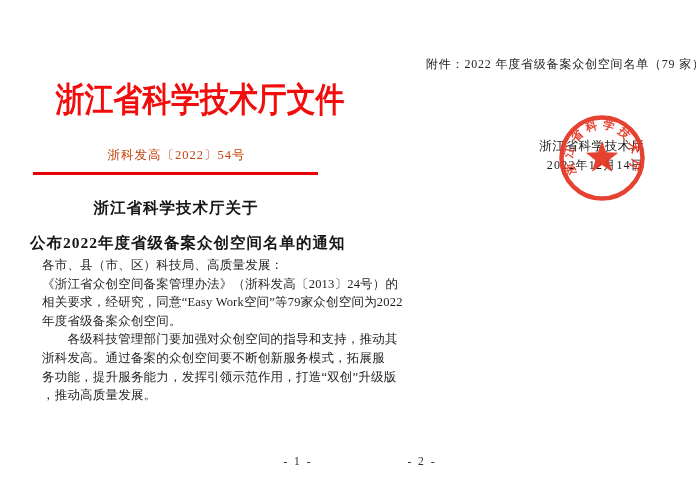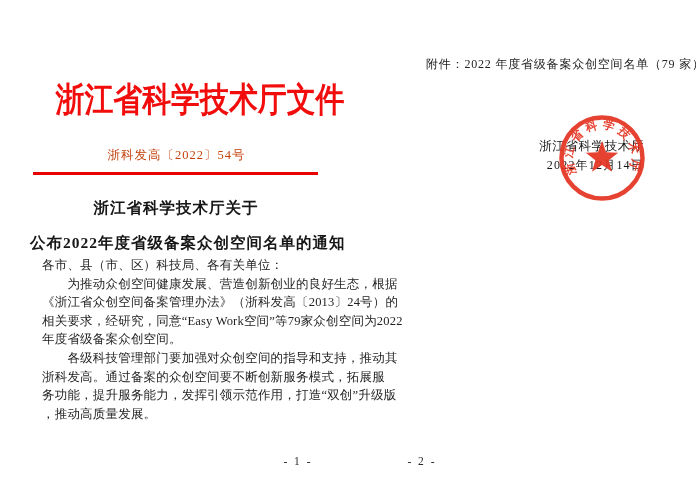--- a/index.html
+++ b/index.html
@@ -81,22 +81,21 @@
   </div>
 
   <div class="doc-number">浙科发高〔2022〕54号</div>
 
   <div class="red-divider"></div>
 
   <div class="notice-title l1">浙江省科学技术厅关于</div>
   <div class="notice-title l2">公布2022年度省级备案众创空间名单的通知</div>
 
   <div class="doc-body">
-    <div class="bline">各市、县（市、区）科技局、各有关单位：</div>
-    <div class="bline">　　为推动众创空间健康发展、营造创新创业的良好生态，根据</div>
+    <div class="bline">各市、县（市、区）科技局、高质量发展：</div>
     <div class="bline">《浙江省众创空间备案管理办法》（浙科发高〔2013〕24号）的</div>
     <div class="bline">相关要求，经研究，同意“Easy Work空间”等79家众创空间为2022</div>
     <div class="bline">年度省级备案众创空间。</div>
     <div class="bline">　　各级科技管理部门要加强对众创空间的指导和支持，推动其</div>
     <div class="bline">浙科发高。通过备案的众创空间要不断创新服务模式，拓展服</div>
     <div class="bline">务功能，提升服务能力，发挥引领示范作用，打造“双创”升级版</div>
     <div class="bline">，推动高质量发展。</div>
   </div>
 
   <div class="page-footer footer-1">- 1 -</div>

